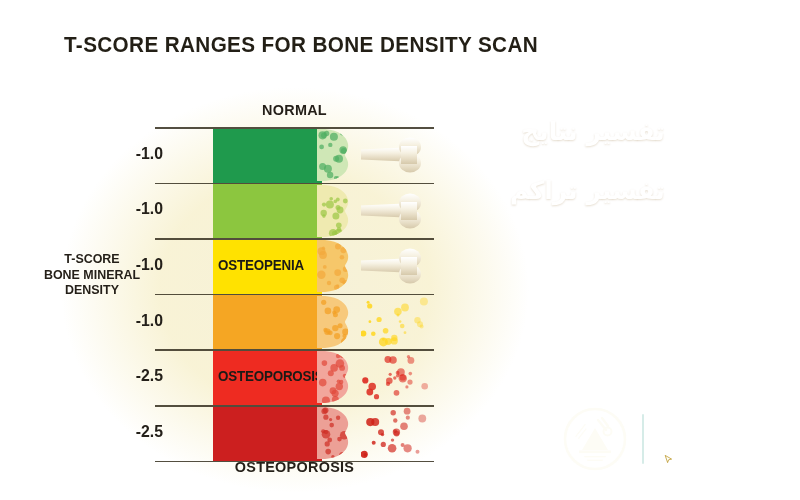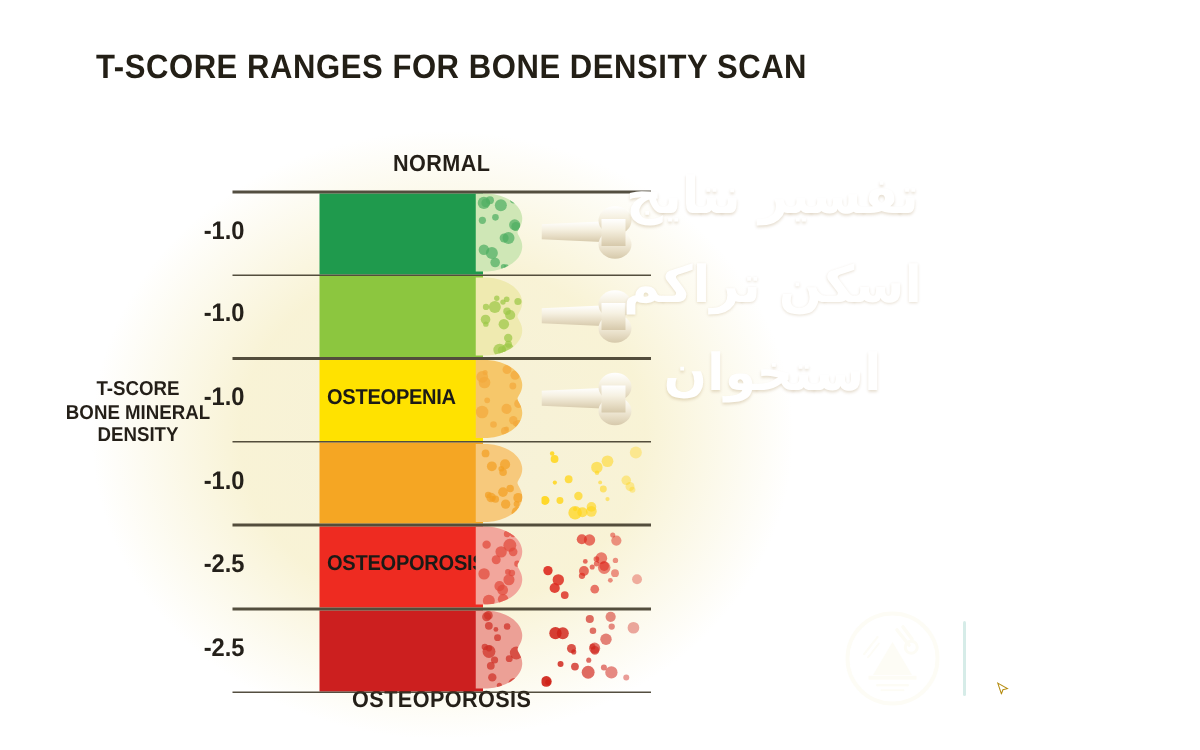--- a/index.html
+++ b/index.html
@@ -51,22 +51,22 @@
   .botlabel{position:absolute;left:155px;top:458px;width:279px;
             text-align:center;font-size:15.5px;font-weight:700;
             color:#241f18;letter-spacing:.3px;transform:scaleX(.93);}
 
   .axistitle{position:absolute;left:36px;top:251px;width:112px;
              text-align:center;font-size:13.4px;font-weight:700;
              line-height:15.5px;color:#241f18;transform:scaleX(.93);}
 
   
   .fa{position:absolute;right:46px;top:102px;width:300px;
-      text-align:center;direction:rtl;color:#ffffff;
-      font-size:34px;font-weight:700;line-height:59px;
+      text-align:right;direction:rtl;color:#ffffff;
+      font-size:25px;font-weight:700;line-height:59px;
       font-family:"DejaVu Sans","Liberation Sans",sans-serif;
       text-shadow:0 1px 2px rgba(120,80,0,.18);}
 
   
   #footer{position:absolute;left:556px;top:400px;width:236px;height:82px;}
   .logo{position:absolute;left:6px;top:6px;width:66px;height:66px;}
   .divider{position:absolute;left:86px;top:14px;width:2.4px;height:50px;
            background:#cfe9e4;border-radius:2px;opacity:.85;}
   .ctrow{position:absolute;left:98px;display:flex;align-items:center;gap:9px;}
   .ctico{width:19px;height:19px;flex:0 0 19px;}
@@ -391,22 +391,21 @@
       <div class="gridline" style="top: 55.6px;"></div>
       <div class="gridline" style="top: 111.2px;"></div>
       <div class="gridline" style="top: 166.8px;"></div>
       <div class="gridline" style="top: 222.4px;"></div>
       <div class="gridline" style="top: 278px;"></div>
       <div class="gridline" style="top: 333.6px;"></div>
     </div>
 
   <div class="fa">
     <div>تفسیر نتایج</div>
-    <div>اسکن تراکم</div>
-    <div>استخوان</div>
+    <div>تفسیر تراکم</div>
   </div>
 
   <div id="footer">
     <div class="logo">
       <svg viewBox="0 0 66 66" width="66" height="66">
         <circle cx="33" cy="33" r="30" fill="none" stroke="#fdfcf5" stroke-width="2.6"></circle>
         <path d="M20 44 L33 22 L46 44 Z" fill="#fdfcf5"></path>
         <rect x="17" y="44.5" width="32" height="2.6" fill="#fdfcf5"></rect>
         <g stroke="#fdfcf5" stroke-width="2.4" fill="none" stroke-linecap="round">
           <line x1="36" y1="14" x2="44" y2="24"></line>

